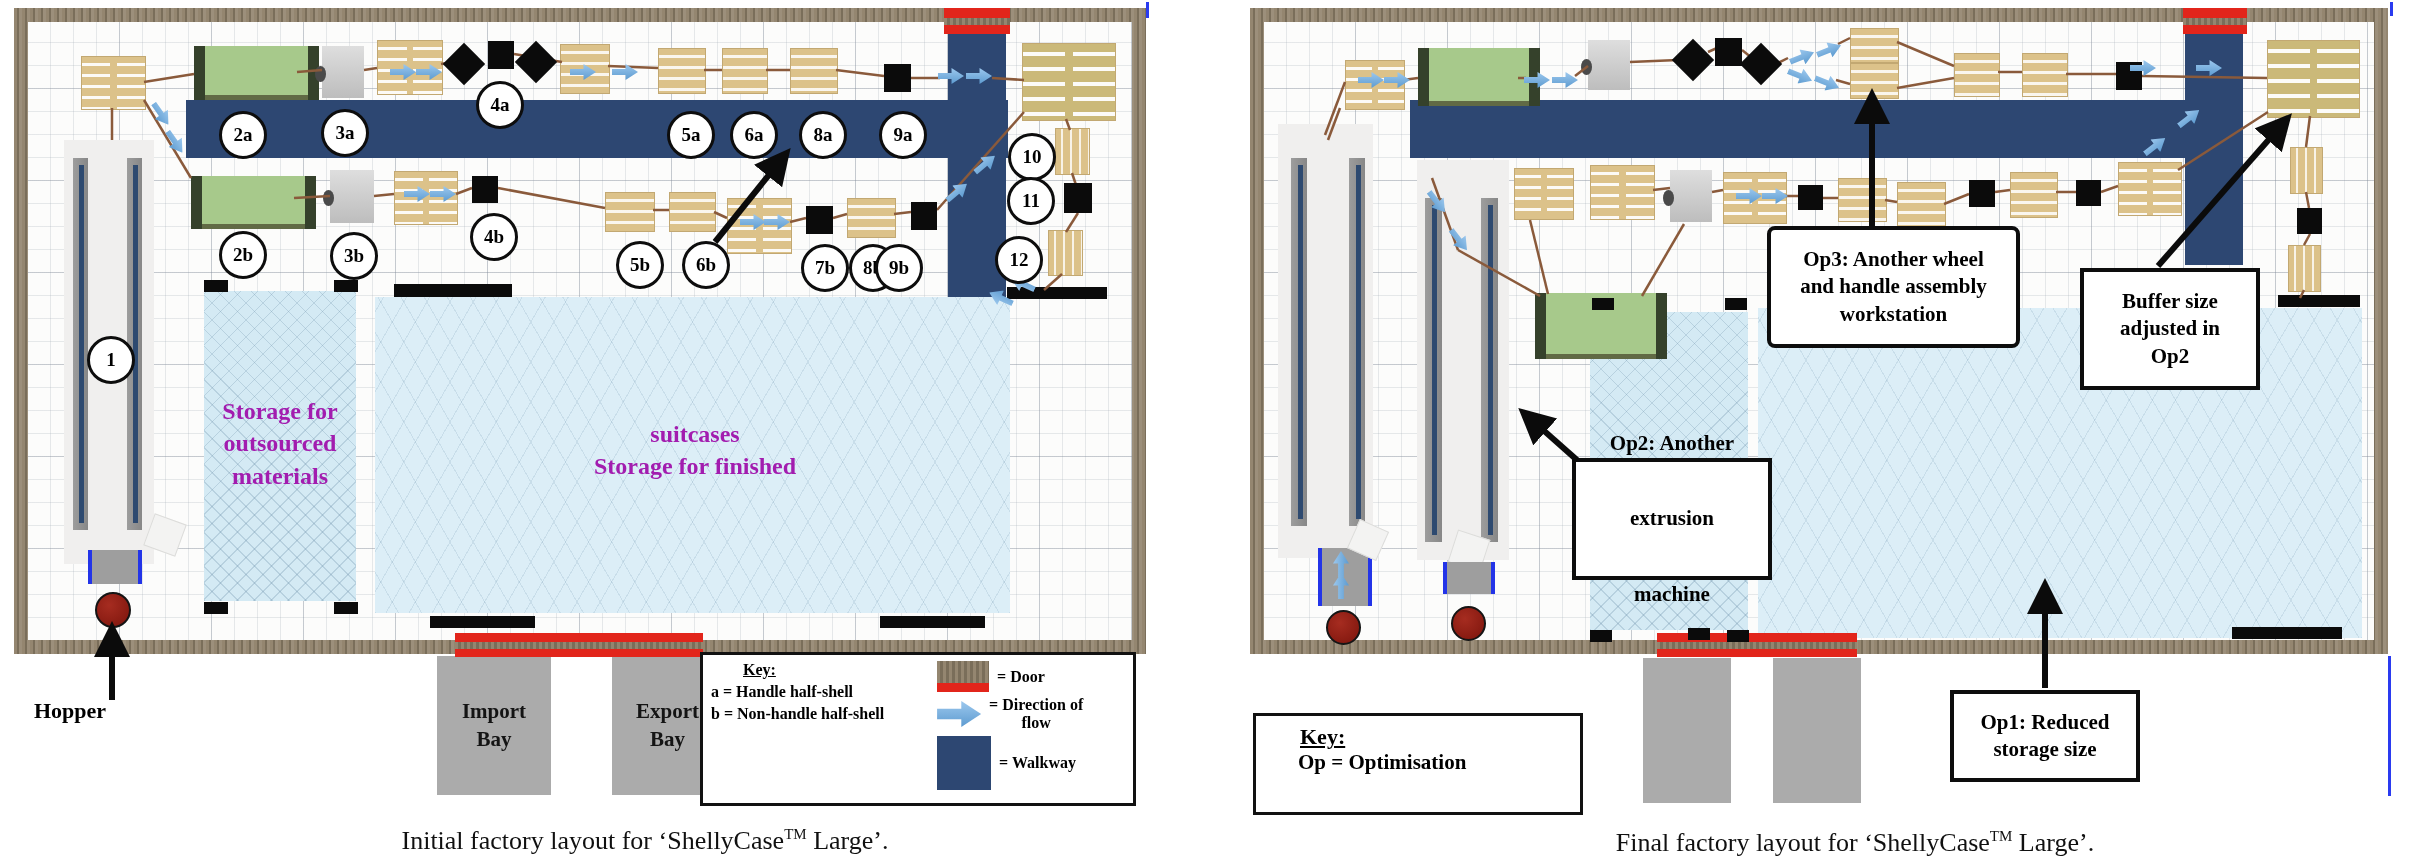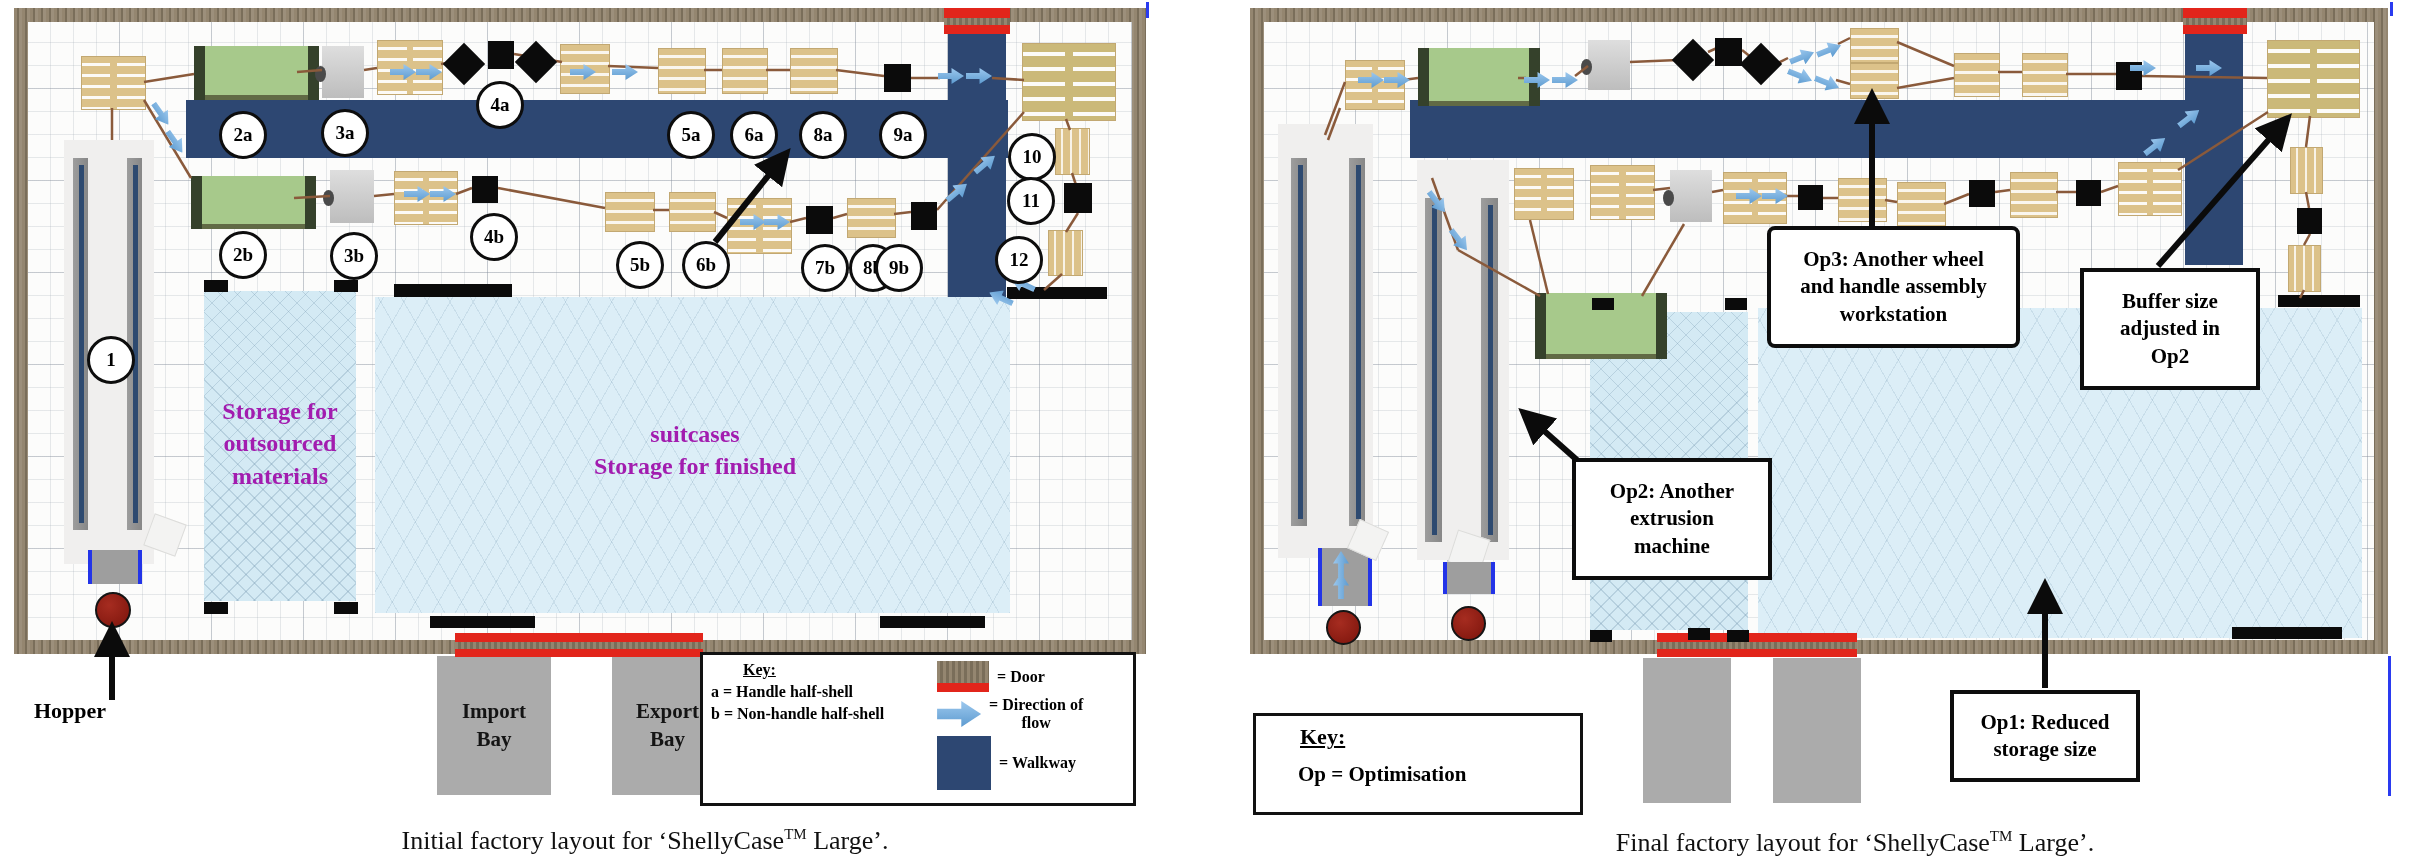--- a/index.html
+++ b/index.html
@@ -88,21 +88,21 @@
   #key-initial .col{display:flex;flex-direction:column;gap:4px;}
   #key-initial .row{display:flex;align-items:center;gap:8px;}
   .swatch-buffer{width:86px;height:46px;background:#dcc28a;border:1px solid #c2a872;
       background-image:repeating-linear-gradient(180deg,transparent 0 6px,rgba(255,255,255,.9) 6px 9px,transparent 9px 11px);}
   .swatch-walkway{width:54px;height:54px;background:#2d4772;}
   .swatch-door{width:52px;height:22px;background:repeating-linear-gradient(90deg,#948670 0 3px,#7a6e5a 3px 6px);
       border-bottom:9px solid #e2251b;}
   .swatch-arrow{width:44px;height:26px;background:linear-gradient(180deg,#9cc8ee,#5d9bd0);
       clip-path:polygon(0 30%,55% 30%,55% 0,100% 50%,55% 100%,55% 70%,0 70%);filter:drop-shadow(0 0 1px #2f6aa5);}
   #key-final{font-size:21px;padding:8px 12px;}
-  #key-final .line2{font-weight:bold;padding-left:30px;margin-top:12px;}
+  #key-final .line2{font-weight:bold;padding-left:30px;}
 
   .caption{position:absolute;font-size:26px;color:#101010;text-align:center;z-index:10;}
   .hopper-label{position:absolute;font-weight:bold;font-size:22px;color:#000;z-index:10;}
   .artifact{position:absolute;background:#2a3bf0;z-index:8;}
   svg.wirelayer{position:absolute;inset:0;z-index:5;pointer-events:none;}
   svg.annolayer{position:absolute;inset:0;z-index:10;pointer-events:none;}
 </style>
 </head>
 <body>
 
@@ -223,21 +223,21 @@
   <div class="ann" style="left:1767px;top:226px;width:245px;height:114px;border-radius:8px;">
     <div>Op3: Another wheel</div>
     <div>and handle assembly</div>
     <div>workstation</div>
   </div>
   <div class="ann" style="left:2080px;top:268px;width:172px;height:114px;">
     <div>Buffer size</div>
     <div>adjusted in</div>
     <div>Op2</div>
   </div>
-  <div class="ann" style="left:1572px;top:458px;width:192px;height:114px;">
+  <div class="ann" style="left:1572px;top:458px;width:192px;height:114px;gap:48px;">
     <div>Op2: Another</div>
     <div>extrusion</div>
     <div>machine</div>
   </div>
   <div class="ann" style="left:1950px;top:690px;width:182px;height:84px;">
     <div>Op1: Reduced</div>
     <div>storage size</div>
   </div>
 
   <div class="keybox" id="key-final" style="left:1253px;top:713px;width:300px;height:80px;">

